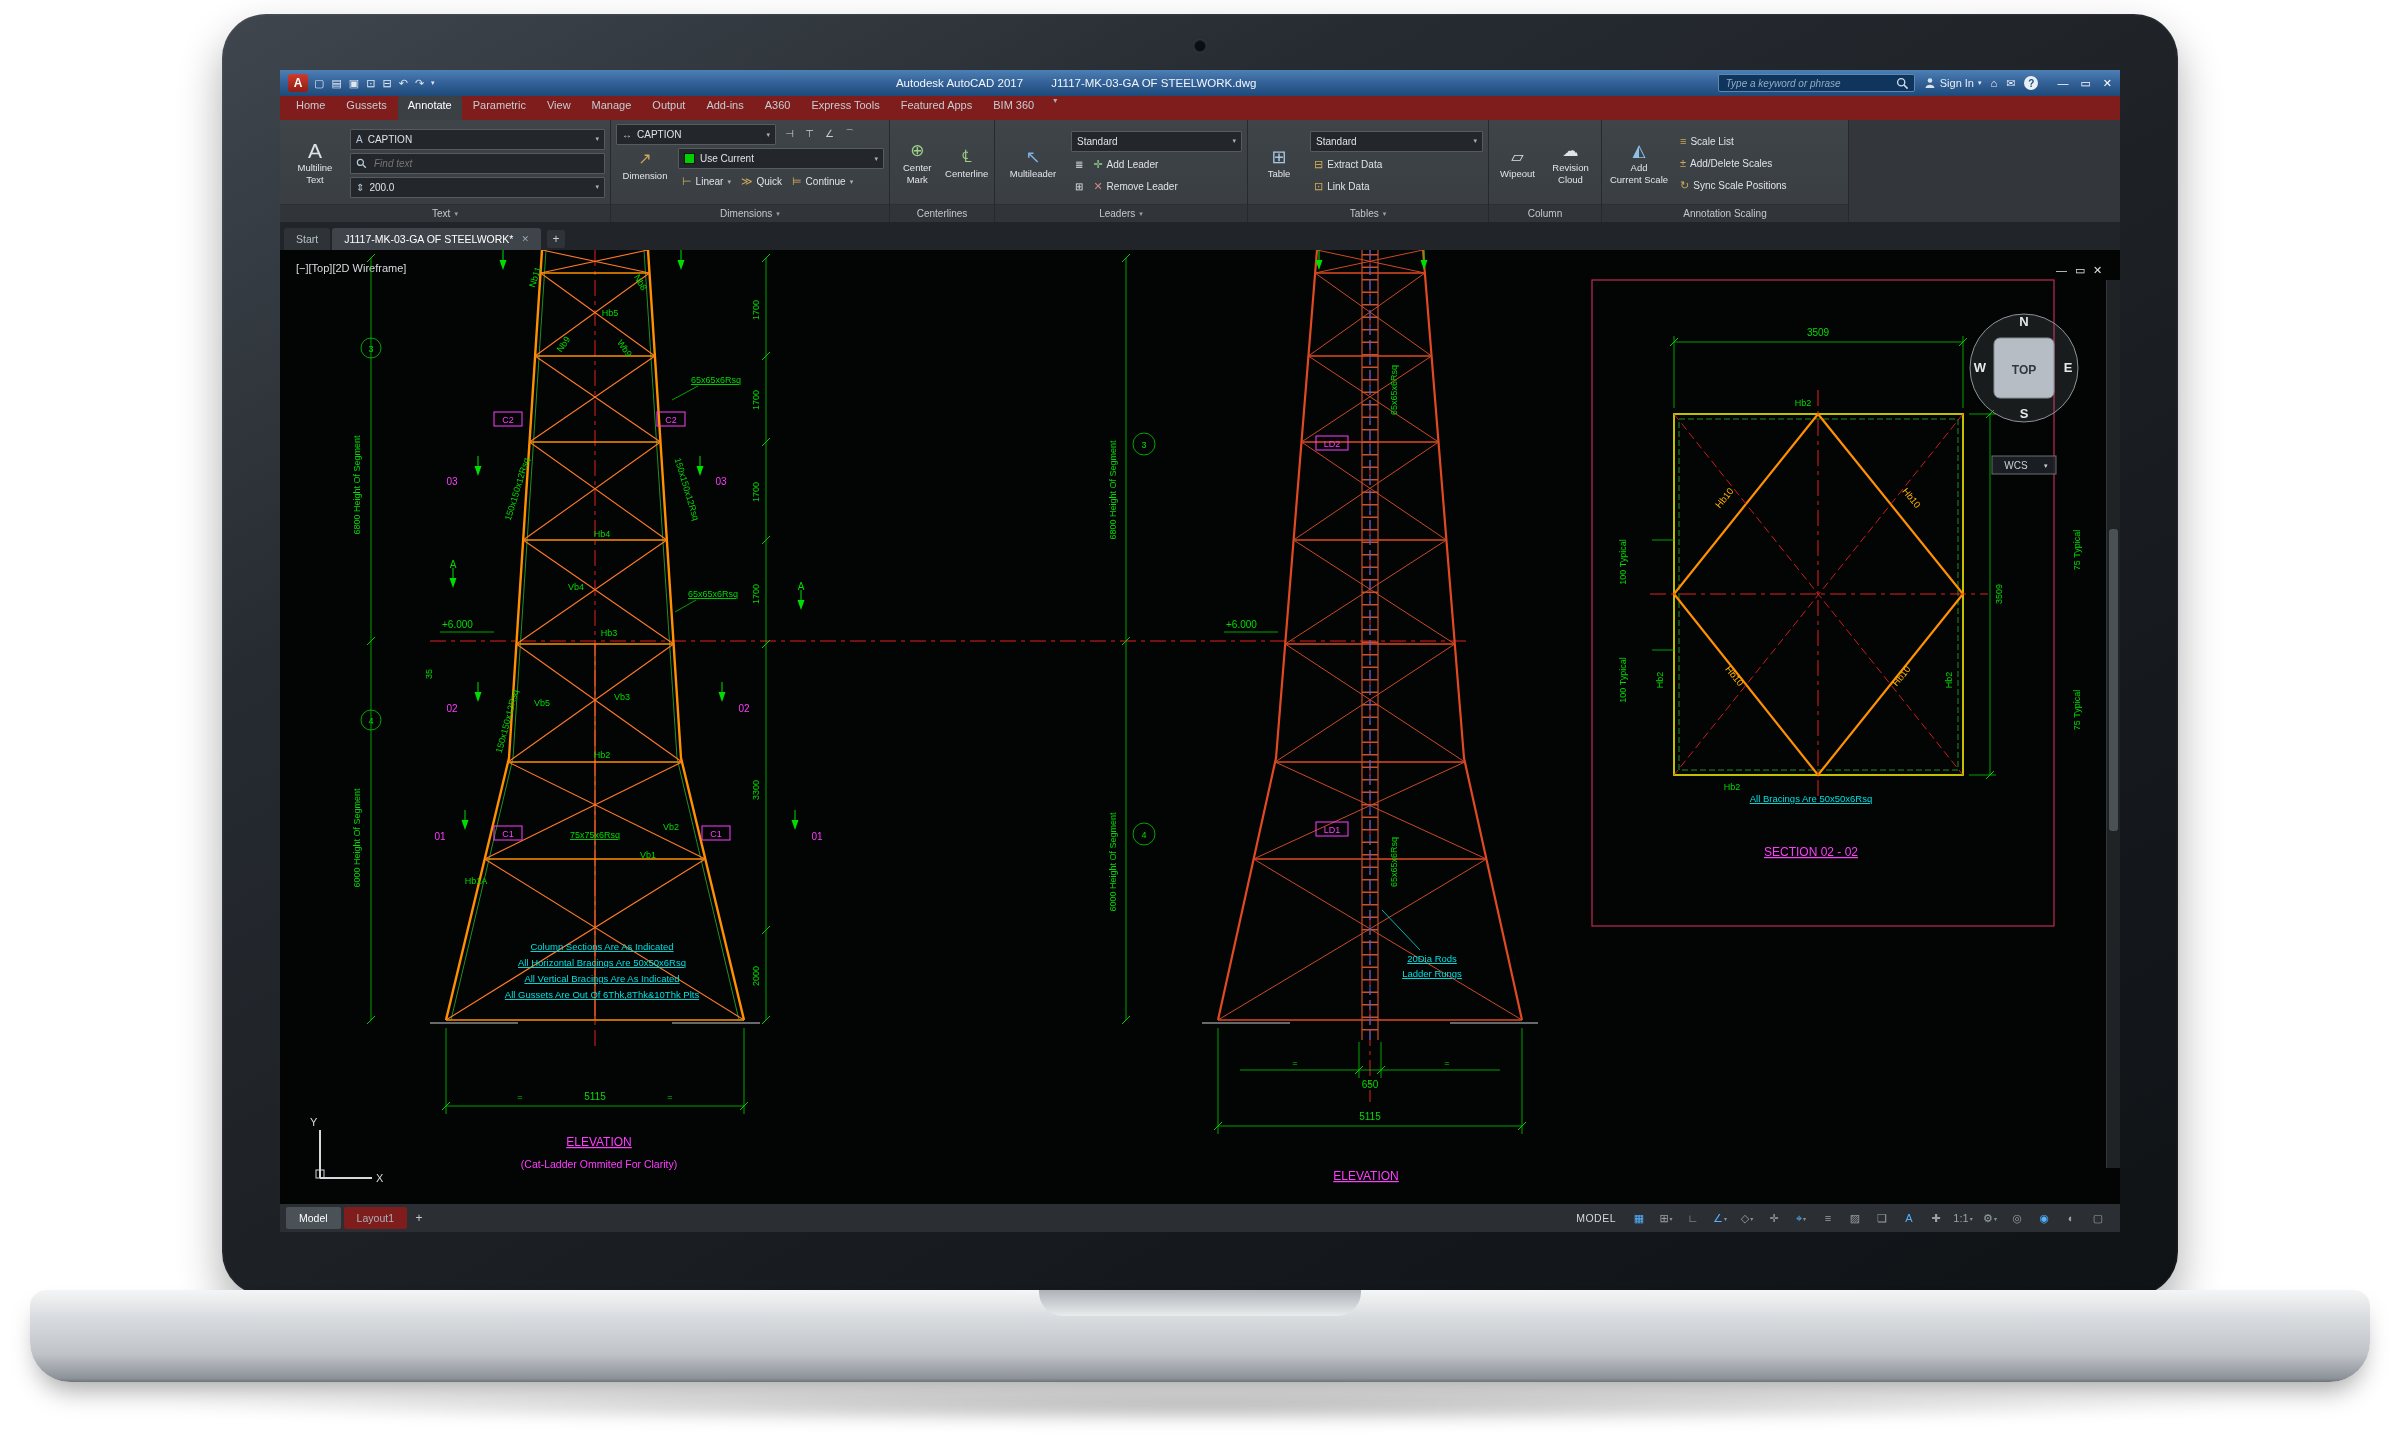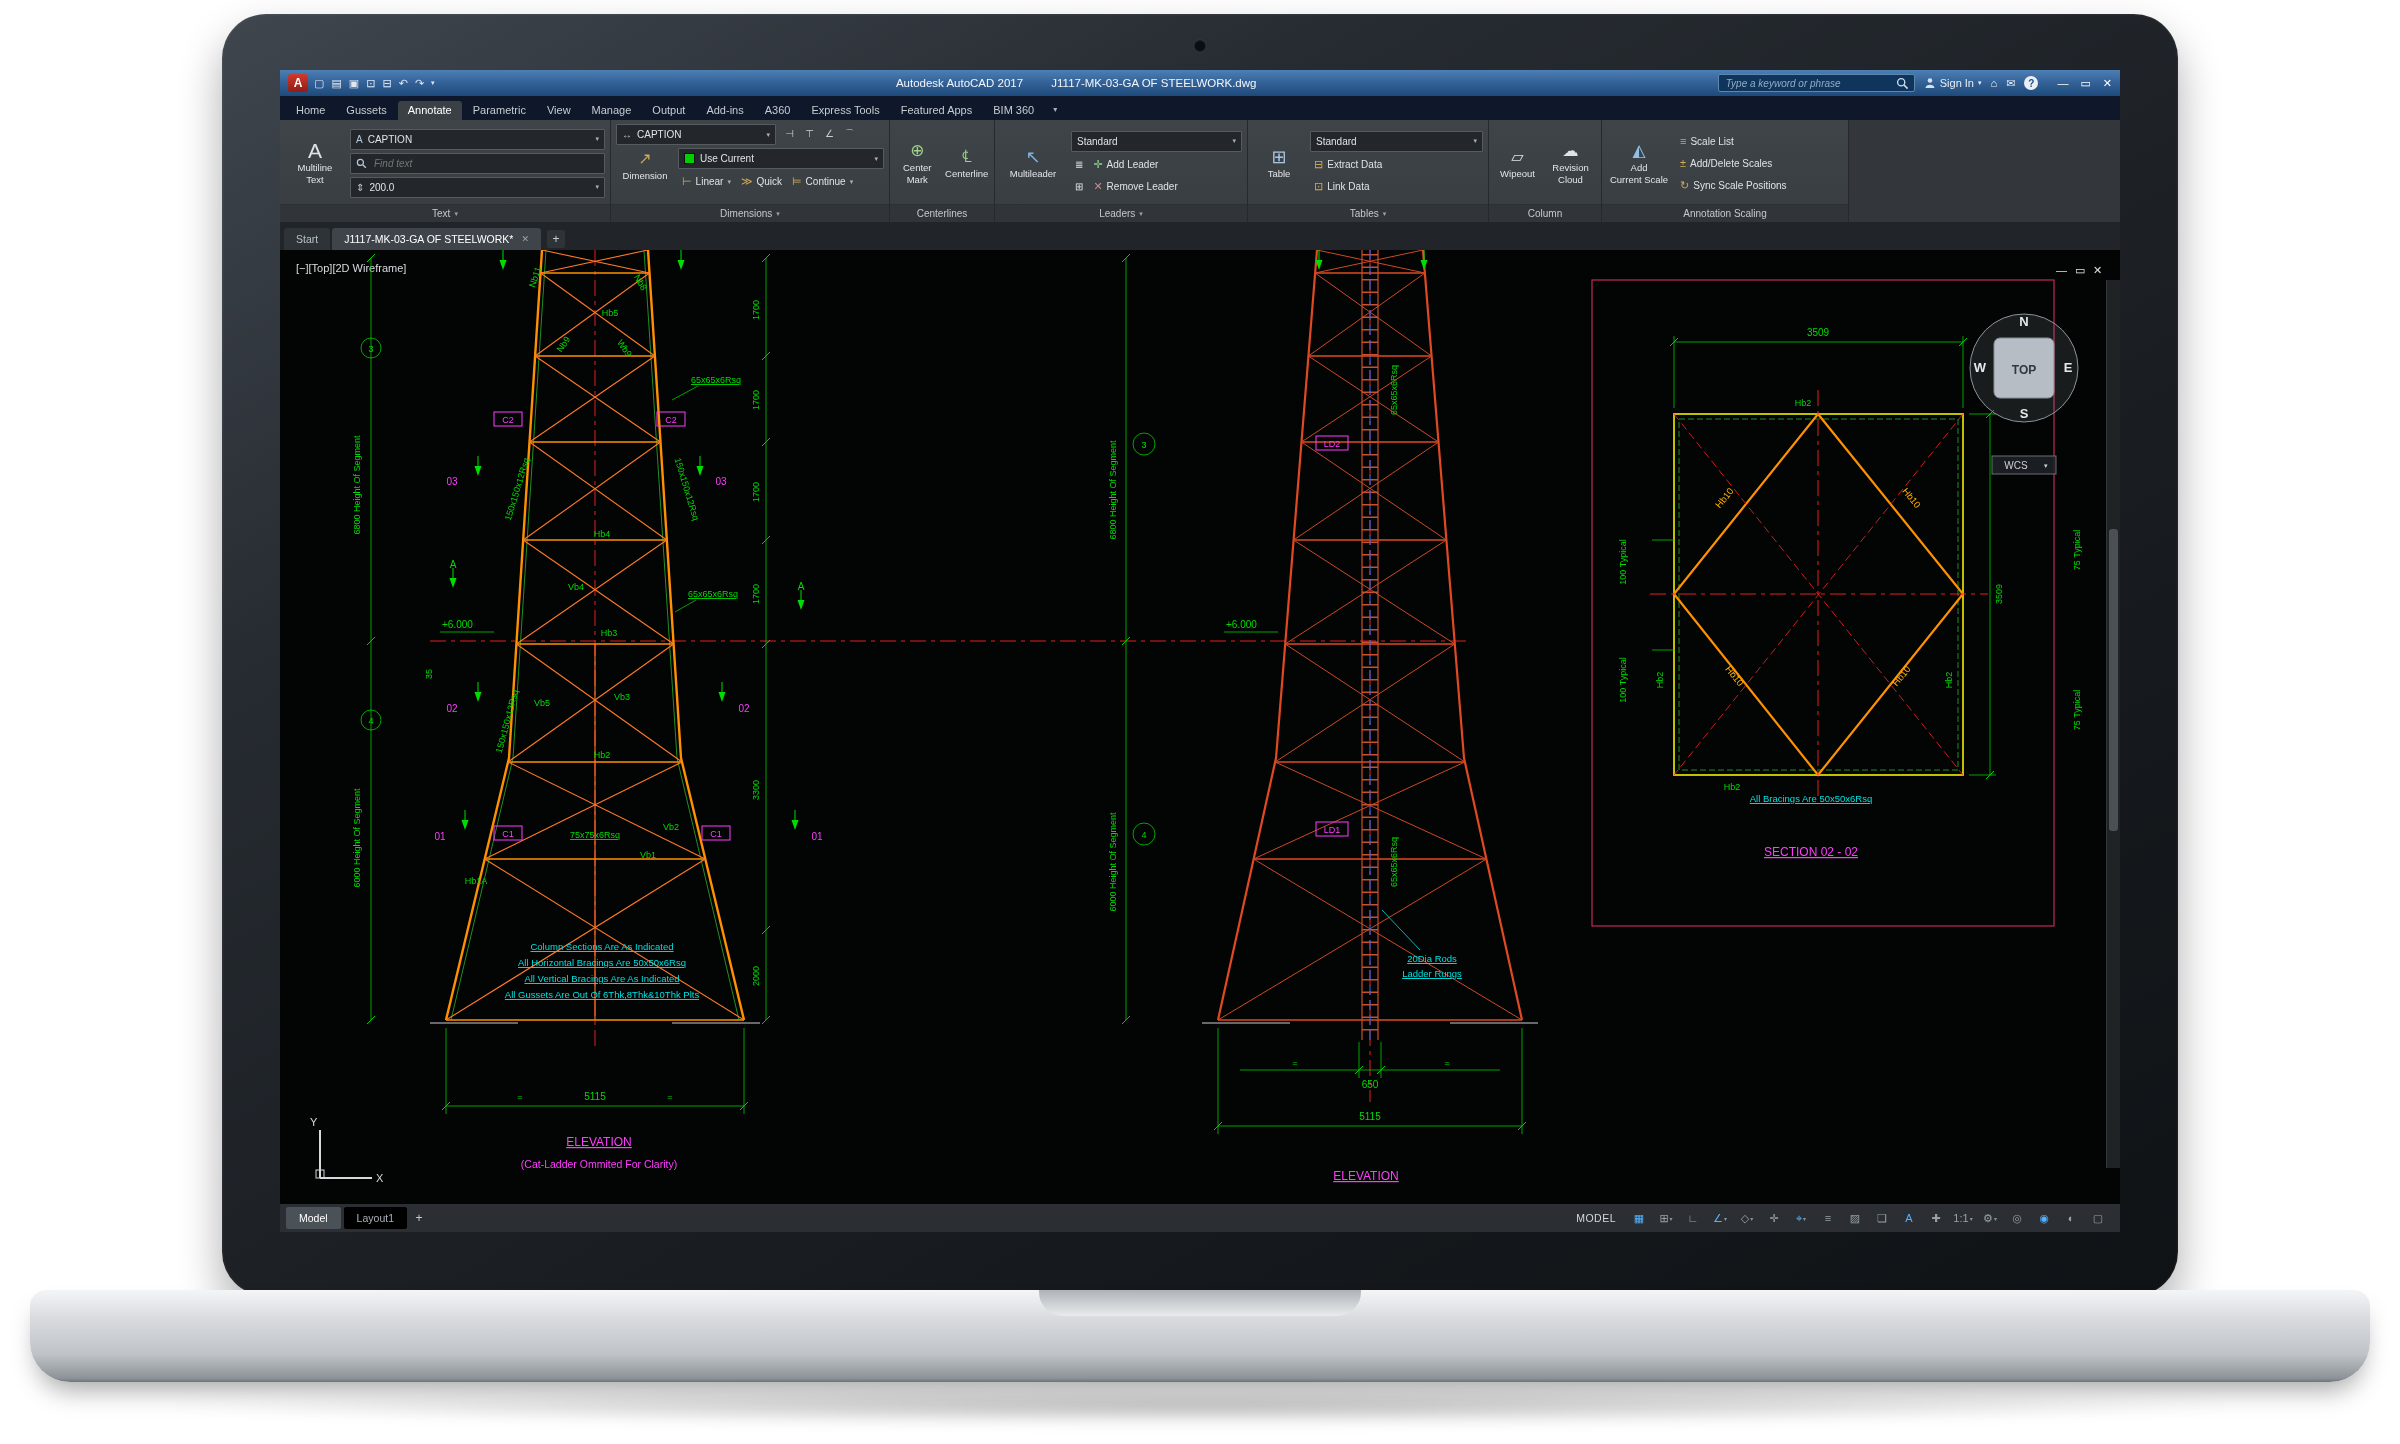--- a/index.html
+++ b/index.html
@@ -33,21 +33,21 @@
   .searchbox{display:flex;align-items:center;gap:4px;background:#10355d;border:1px solid #5d87ad;
     border-radius:2px;height:16px;padding:0 5px;width:185px;}
   .searchbox input{flex:1;background:transparent;border:0;outline:none;color:#cfe0ef;font-size:10px;font-style:italic;}
   .searchbox input::placeholder{color:#93accll;color:#93acc4;font-style:italic;}
   .tb-right{display:flex;align-items:center;gap:9px;color:#e7eef5;font-size:11px;}
   .signin{display:flex;align-items:center;gap:4px;}
   .helpdot{width:14px;height:14px;border-radius:50%;background:#e9eff5;color:#1f4d7e;font-weight:bold;
     font-size:10px;display:flex;align-items:center;justify-content:center;}
   .winbtns{display:flex;gap:12px;margin-left:10px;font-size:11px;color:#fff;}
   
-  .ribtabs{height:24px;background:#0f172a;display:flex;align-items:flex-end;padding:0 6px;gap:1px;}
+  .ribtabs{height:24px;background:#7f1d1d;display:flex;padding:0 6px;gap:1px;}
   .rtab{padding:3px 10px 4px;font-size:11px;color:#c6ccd1;cursor:default;border-radius:3px 3px 0 0;}
   .rtab.active{background:#3b4045;color:#fff;}
   .ribtoggle{margin-left:8px;color:#aab0b6;font-size:8px;padding-bottom:6px;}
   
   .ribbon{height:102px;background:#33373b;display:flex;align-items:stretch;}
   .panel{display:flex;flex-direction:column;background:linear-gradient(#3f4449,#383d42);
     border-right:1px solid #26292d;}
   .panel-body{flex:1;display:flex;padding:4px 5px 2px;gap:5px;}
   .panel-label{height:17px;display:flex;align-items:center;justify-content:center;gap:4px;
     font-size:10px;color:#c3c9ce;background:#31353a;border-top:1px solid #2c3034;}
@@ -97,21 +97,21 @@
   .dwg-red{stroke:#ff2222;stroke-width:.8;stroke-dasharray:8 4;}
   .dwg-dim{stroke:#00cc00;stroke-width:.8;fill:none;}
   .dwg-sq{stroke:#d6d600;stroke-width:1.8;fill:none;}
   .dwg-sqg{stroke:#2ecc2e;stroke-width:.7;fill:none;stroke-dasharray:6 3;}
   .dwg-dia{stroke:#ff9100;stroke-width:2.2;fill:none;}
   .dwg-mline{stroke:#c22a55;stroke-width:1.2;fill:none;}
   .vscroll{position:absolute;right:0;top:30px;bottom:36px;width:13px;background:#202326;border-left:1px solid #33373b;}
   .vthumb{position:absolute;left:2px;right:2px;top:28%;height:34%;background:#4b5055;border-radius:3px;}
   
   .bottombar{height:28px;background:#2b2f33;display:flex;align-items:center;padding:0 10px 0 6px;gap:3px;}
-  .mtab{height:22px;display:flex;align-items:center;padding:0 13px;font-size:10.5px;color:#aab1b8;background:#000000;border-radius:2px;}
+  .mtab{height:22px;display:flex;align-items:center;padding:0 13px;font-size:10.5px;color:#aab1b8;background:#7f1d1d;border-radius:2px;}
   .mtab.active{background:#4a5157;color:#fff;}
   .mtab-add{width:18px;height:18px;display:flex;align-items:center;justify-content:center;color:#c6ccd1;font-size:12px;}
   .spacer{flex:1;}
   .model-lbl{font-size:10.5px;color:#d4d9dd;margin-right:8px;letter-spacing:.5px;}
   .sic{min-width:20px;height:20px;display:flex;align-items:center;justify-content:center;gap:1px;
     font-size:11px;color:#98a1aa;border-radius:2px;padding:0 2px;}
   .sic.on{color:#53b1ff;}
   .sic .scaret{font-size:6px;color:#8a939c;}
 </style>
 </head>

